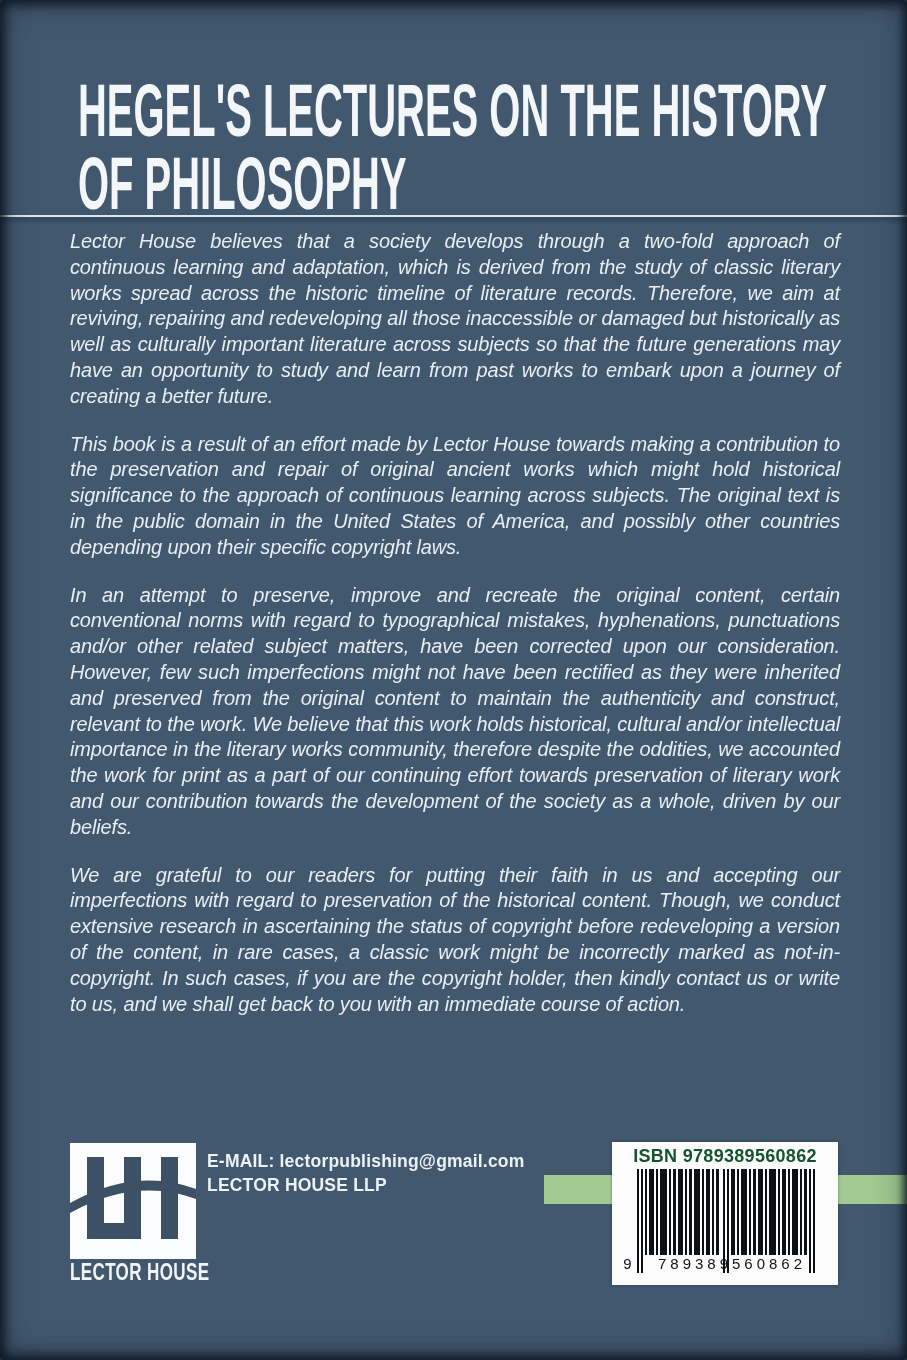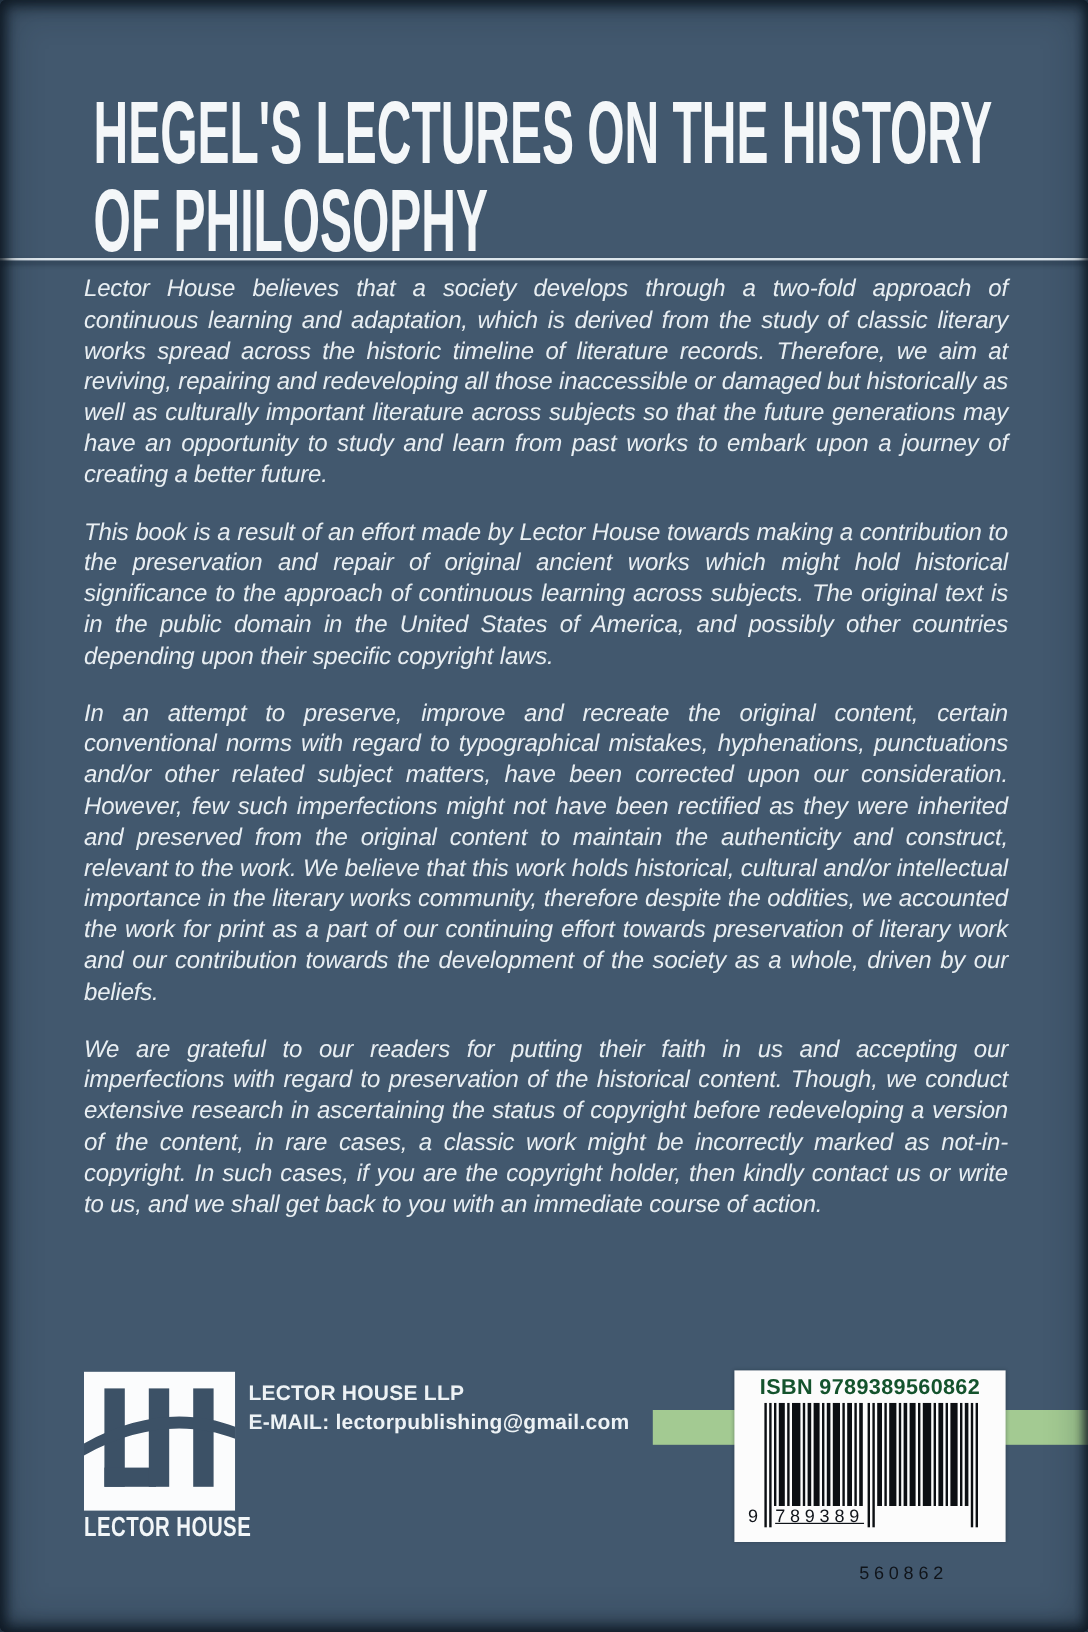--- a/index.html
+++ b/index.html
@@ -153,22 +153,22 @@
     position: absolute;
     left: 11px;
     top: 113px;
     width: 204px;
     height: 18px;
     color: #10141a;
     font-size: 15px;
   }
   .barcode-digits span { position: absolute; top: 0; text-align: center; letter-spacing: 4px; }
   .bd-0 { left: 0; width: 13px; letter-spacing: 0; }
-  .bd-1 { left: 22px; width: 76px; text-decoration: underline; }
-  .bd-2 { left: 92px; width: 76px; margin-top: 48px; }
+  .bd-1 { left: 34px; width: 76px; }
+  .bd-2 { left: 108px; width: 76px; }
 </style>
 </head>
 <body>
 
 <div class="cover">
 
   <div class="title-block">
     <div class="title-line">HEGEL'S LECTURES ON THE HISTORY</div>
     <div class="title-line">OF PHILOSOPHY</div>
   </div>
@@ -189,22 +189,22 @@
         <rect x="17" y="80" width="43" height="16"></rect>
         <rect x="54" y="14" width="17" height="82"></rect>
         <rect x="91" y="14" width="17" height="82"></rect>
         <path d="M0,70 C45,44 90,42 126,56 L126,46 C90,32 45,34 0,60 Z"></path>
       </g>
     </svg>
   </div>
   <div class="logo-label">LECTOR HOUSE</div>
 
   <div class="publisher-block">
+    <div>E-MAIL: lectorpublishing@gmail.com</div>
     <div>LECTOR HOUSE LLP</div>
-    <div>E-MAIL: lectorpublishing@gmail.com</div>
   </div>
 
   <div class="accent-band"></div>
 
   <div class="barcode-box">
     <div class="isbn-label">ISBN 9789389560862</div>
     <div class="bars-wrap">
       <svg width="204" height="104" viewBox="0 0 204 104" xmlns="http://www.w3.org/2000/svg">
         <g fill="#0c0f13">
 

